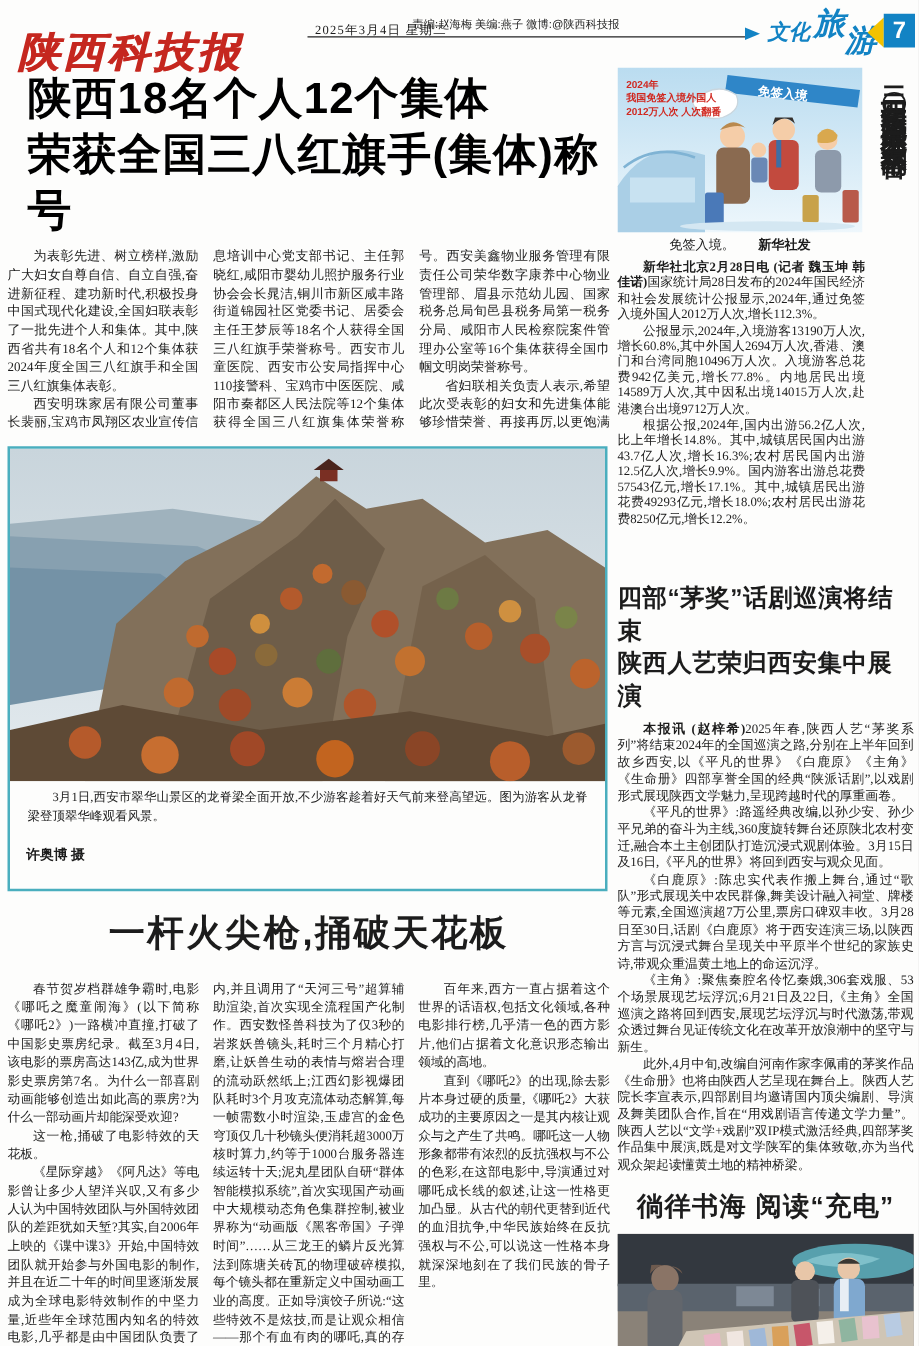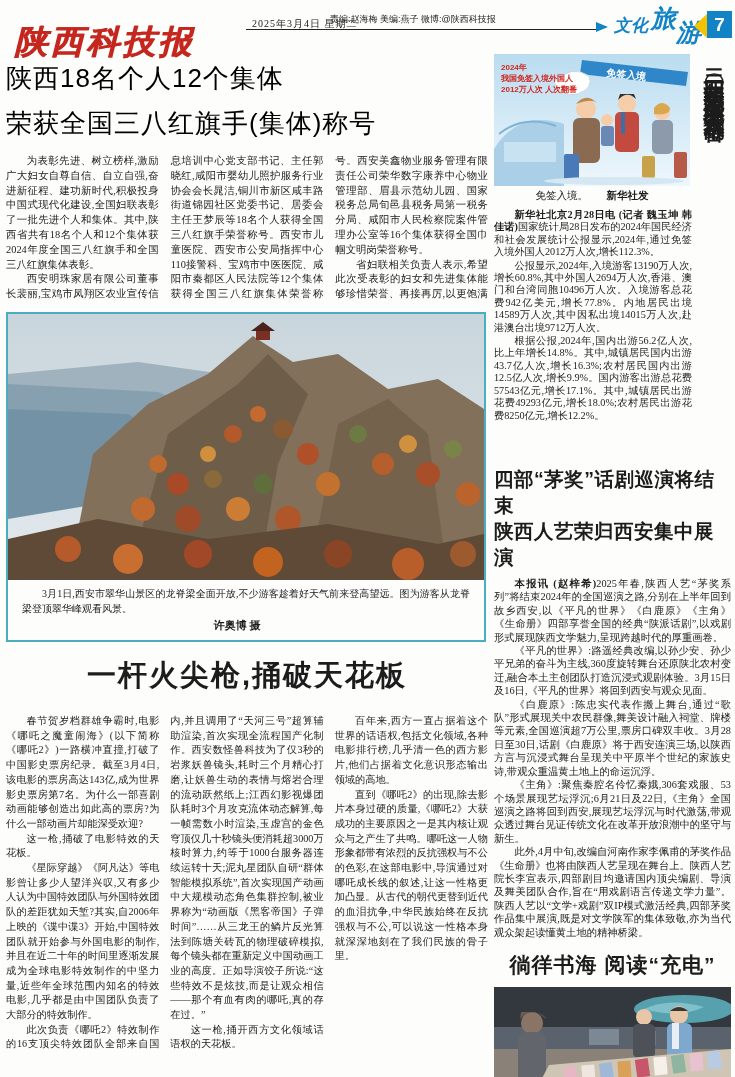--- a/index.html
+++ b/index.html
@@ -23,31 +23,31 @@
         font-family:"Liberation Sans","DejaVu Sans",sans-serif;}
   .yarrow{position:absolute;left:694px;top:14px;width:0;height:0;border-right:13px solid #f3c200;
           border-top:12px solid transparent;border-bottom:12px solid transparent;}
   .pagebox{position:absolute;left:707px;top:11px;width:25px;height:27px;background:#1283c4;color:#fff;
            font-family:"Liberation Sans","DejaVu Sans",sans-serif;font-weight:900;font-size:19px;
            text-align:center;line-height:27px;}
   
   .leftcol{position:absolute;left:6px;top:54px;width:482px;}
   .rightcol{position:absolute;left:494px;top:54px;width:237px;}
   
-  .lead-h{font-family:"Liberation Sans","DejaVu Sans",sans-serif;font-weight:400;color:#000;
-          font-size:26px;line-height:45px;letter-spacing:1px;margin:2px 0 8px 0;}
+  .lead-h{font-family:"Liberation Sans","DejaVu Sans",sans-serif;font-weight:700;color:#000;
+          font-size:35px;line-height:45px;letter-spacing:1px;margin:2px 0 8px 16px;}
   .lead-body{height:148px;column-count:3;column-gap:12px;column-fill:auto;overflow:hidden;
              font-size:10.4px;line-height:14.8px;}
   .para{margin:0;text-indent:2em;text-align:justify;}
   
   .photoframe{margin-top:8px;border:2px solid #4aaebe;width:476px;}
   .photoframe svg{display:block;}
   .photocap{padding:6px 14px 2px 14px;font-size:10px;line-height:15px;text-align:justify;text-indent:2em;
             color:#222;margin:0;}
-  .photocredit{padding:0 18px 7px 0;text-align:center;font-weight:bold;font-size:11px;margin:0;}
+  .photocredit{padding:0 18px 7px 0;text-align:left;font-weight:bold;font-size:11px;margin:13px;}
   
   .feat-title{font-family:"Liberation Sans","DejaVu Sans",sans-serif;font-weight:900;font-size:29px;
               text-align:center;margin:14px 0 18px 0;letter-spacing:2px;}
   .feat-author{text-align:center;font-size:11px;font-weight:bold;margin:0 0 8px 0;
                font-family:"Liberation Sans","DejaVu Sans",sans-serif;}
   .feat-body{height:352px;column-count:3;column-gap:11px;column-fill:auto;overflow:hidden;
              font-size:10.2px;line-height:14.7px;}
   
   .visa{min-height:402px;}
   .v-head{float:right;writing-mode:vertical-rl;text-orientation:upright;width:34px;height:398px;

